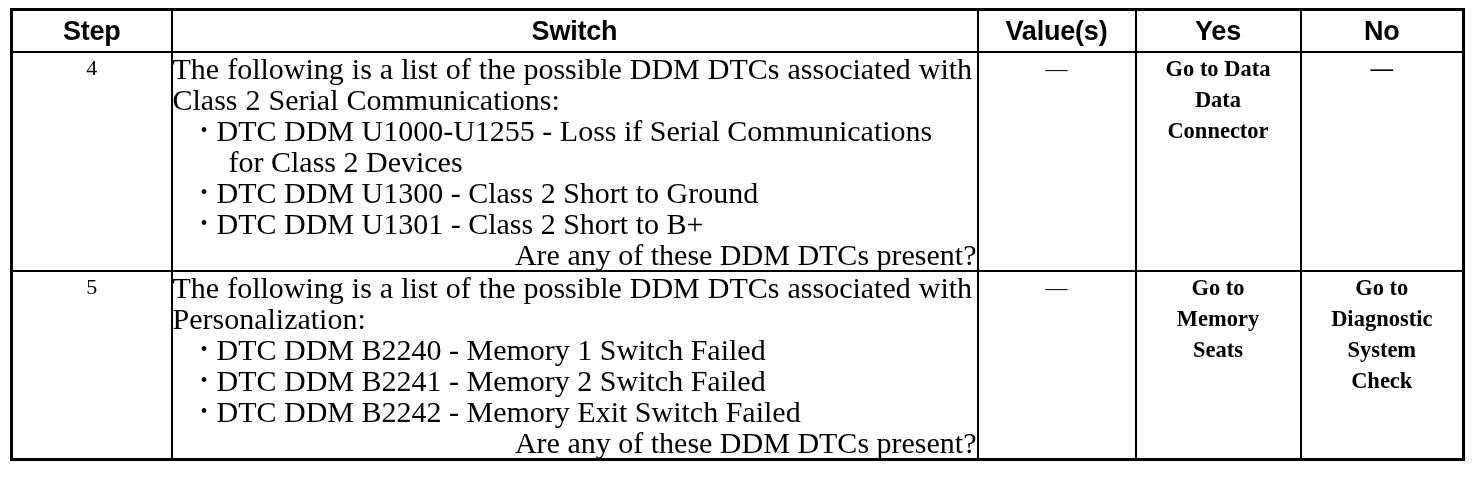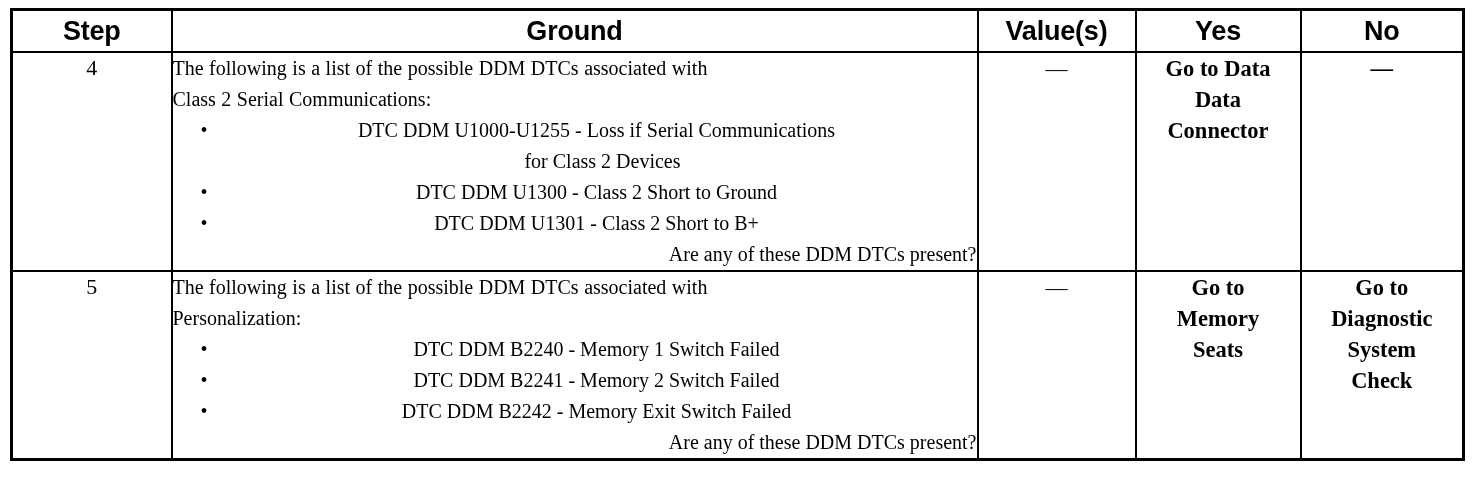--- a/index.html
+++ b/index.html
@@ -69,21 +69,21 @@
   
   td.step-cell {
     text-align: center;
     font-size: 22px;
     line-height: 30px;
     padding-top: 10px;
   }
 
   td.action-cell {
     padding: 8px 10px 8px 9px;
-    font-size: 20px;
+    font-size: 30px;
     line-height: 31px;
   }
 
   td.value-cell,
   td.yes-cell,
   td.no-cell {
     text-align: center;
     font-size: 22.5px;
     line-height: 31px;
     padding-top: 10px;
@@ -104,21 +104,20 @@
   }
   p.intro .lastline {
     display: block;
     text-align: left;
   }
 
   ul.dtc-list {
     list-style: none;
     margin: 0;
     padding: 0 0 0 28px;
-    text-align: center;
   }
   ul.dtc-list li {
     position: relative;
     padding-left: 16px;
     margin: 0;
     text-indent: 0;
   }
   ul.dtc-list li::before {
     content: "\2022";
     position: absolute;
@@ -149,21 +148,21 @@
       <col class="c-step">
       <col class="c-action">
       <col class="c-value">
       <col class="c-yes">
       <col class="c-no">
     </colgroup>
 
     <thead>
       <tr>
         <th>Step</th>
-        <th>Ground</th>
+        <th>Switch</th>
         <th>Value(s)</th>
         <th>Yes</th>
         <th>No</th>
       </tr>
     </thead>
 
     <tbody>
 
       <tr>
         <td class="step-cell">4</td>

